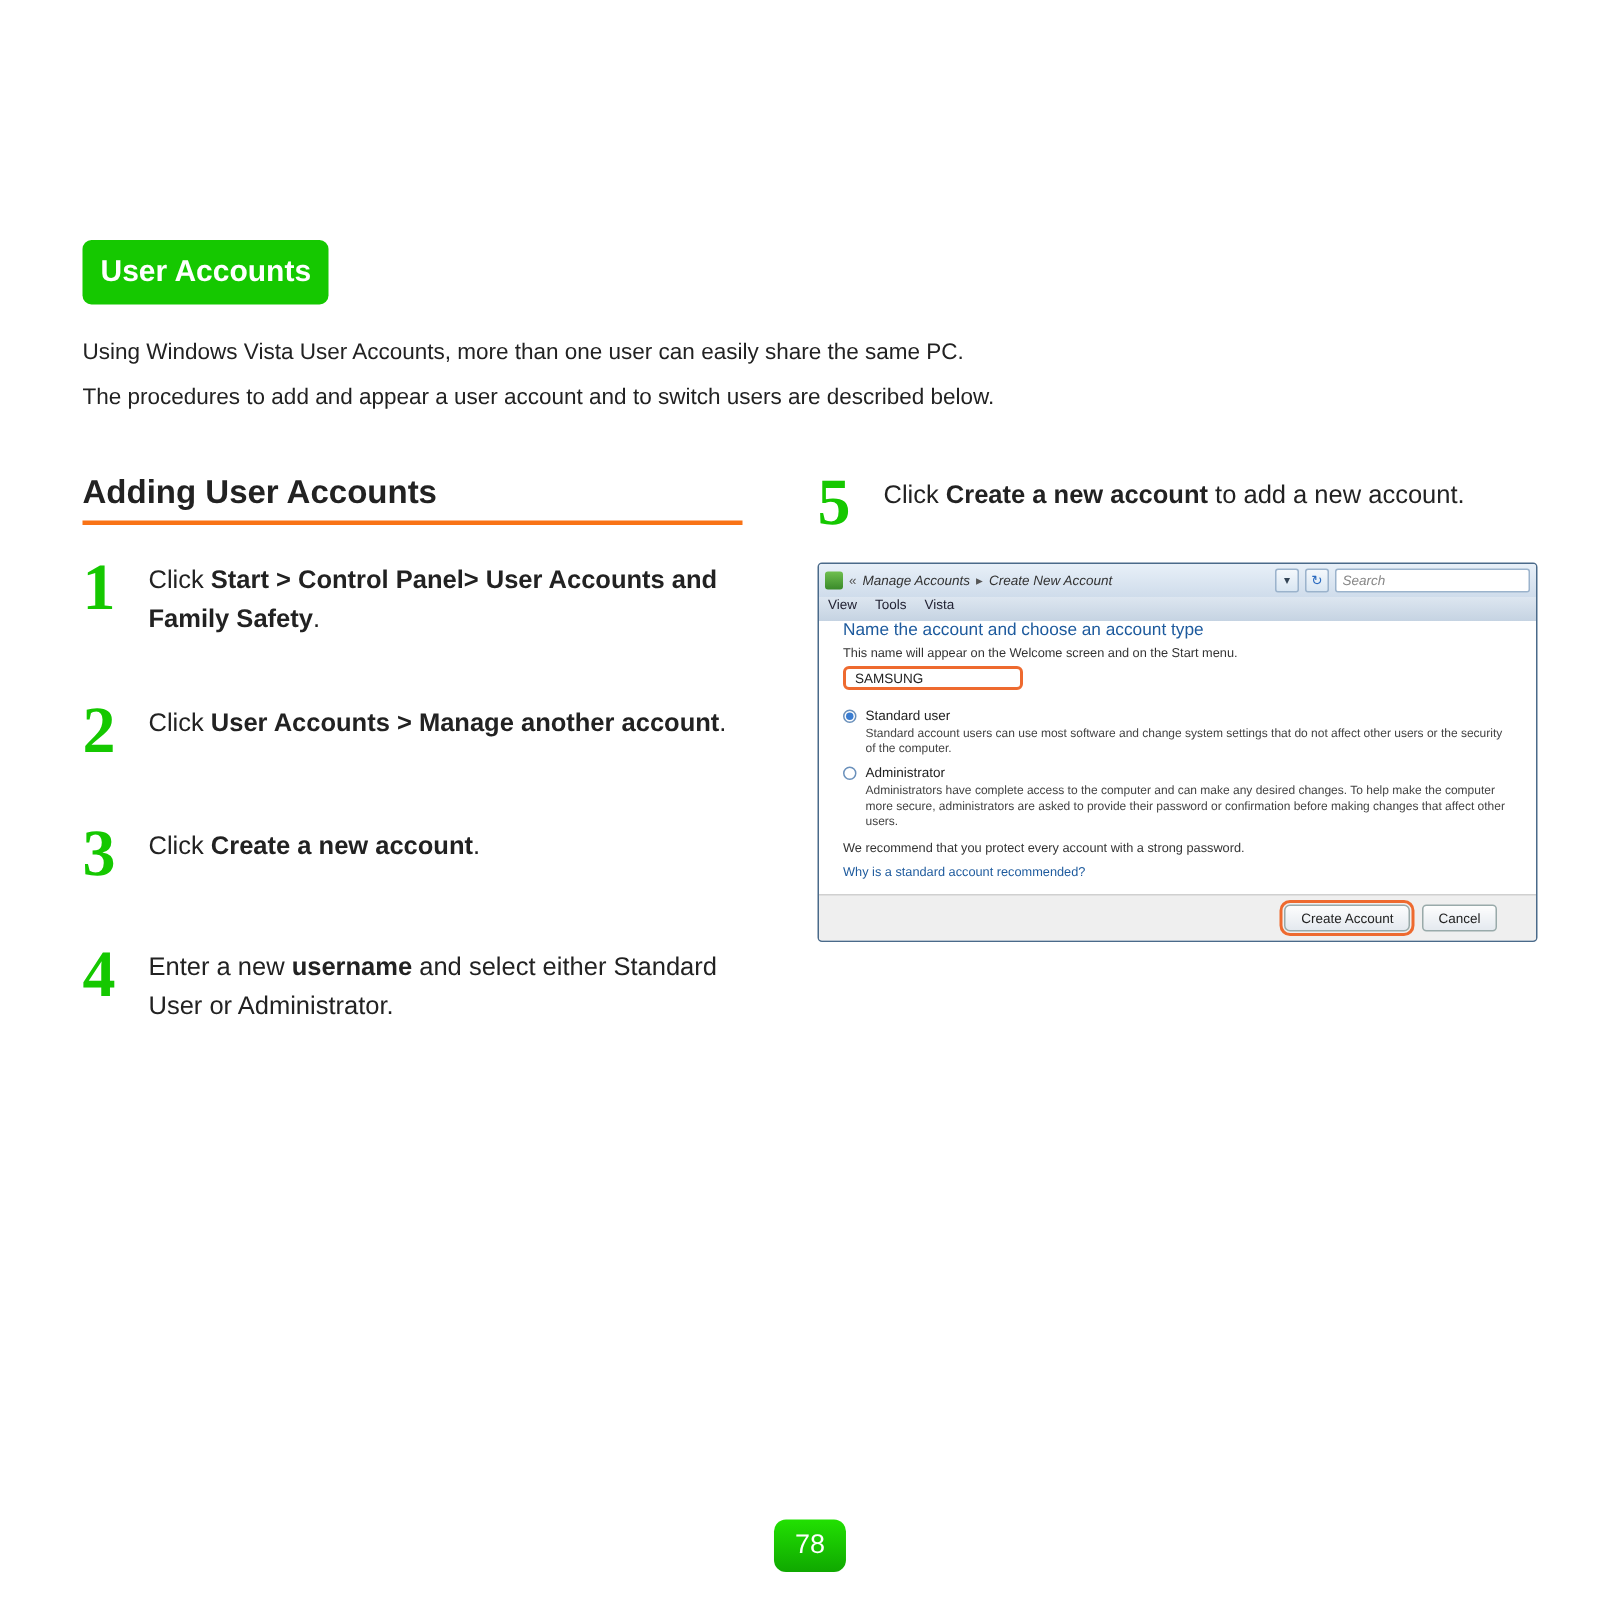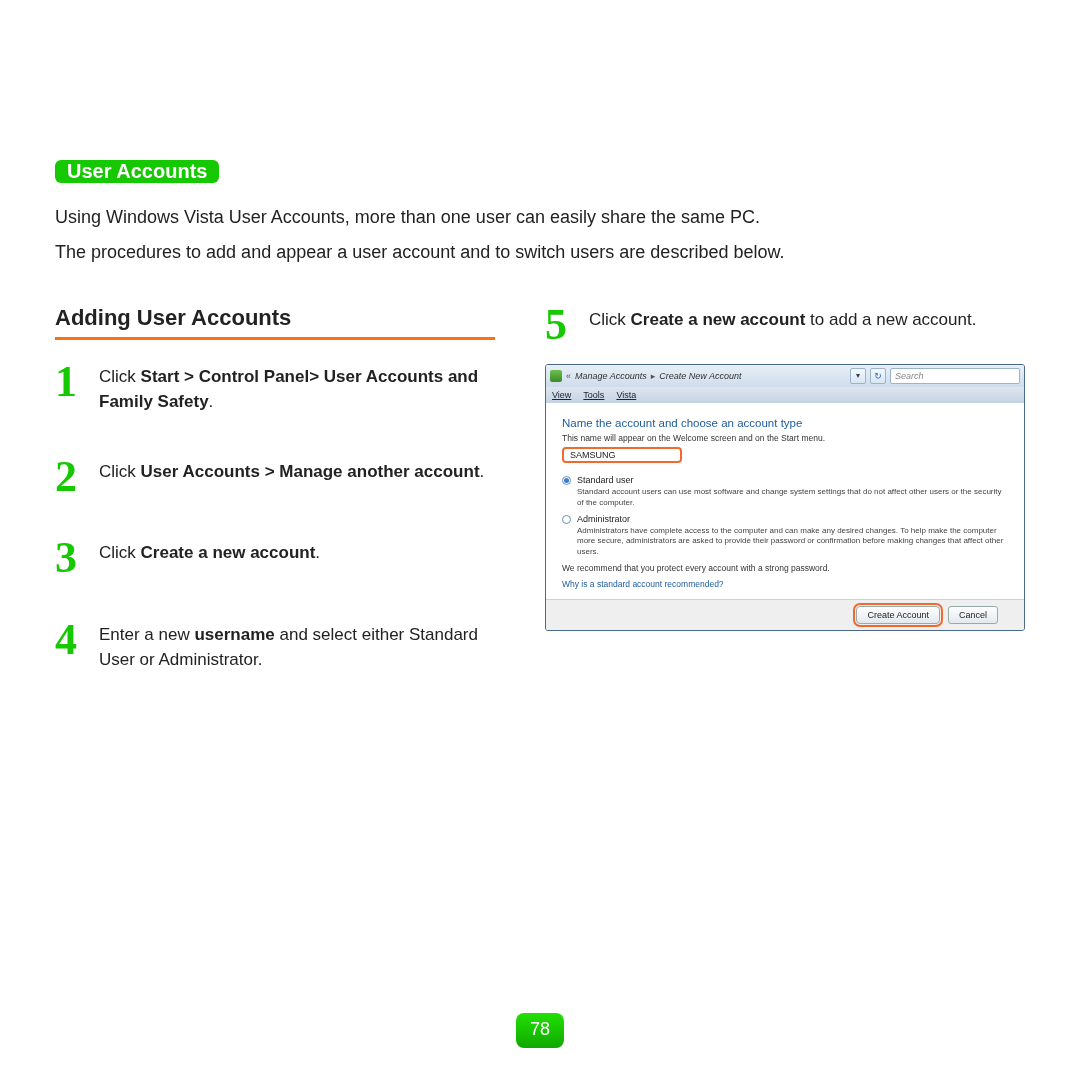--- a/index.html
+++ b/index.html
@@ -12,26 +12,26 @@
     position: relative;
     font-size: 16px;
     color: #222;
   }
   .section-badge {
     display: inline-block;
     background: #15c800;
     color: #fff;
     font-weight: bold;
     font-size: 20px;
-    padding: 0 12px;
+    padding: 10px 12px;
     border-radius: 6px;
     margin-bottom: 20px;
   }
   .intro p {
-    font-size: 18px;
+    font-size: 15px;
     line-height: 1.6;
     margin-bottom: 6px;
   }
   .columns {
     display: flex;
     gap: 50px;
     margin-top: 38px;
   }
   .col-left { width: 440px; }
   .col-right { width: 480px; }
@@ -122,25 +122,23 @@
     line-height: 14px;
   }
   .vista-menu {
     height: 16px;
     background: linear-gradient(#dde6f0,#c5d3e2);
     padding: 0 6px;
     font-size: 9px;
     color: #223;
     display: flex;
     gap: 12px;
-    align-items: center;
-    text-decoration: underline;
   }
   .vista-body {
-    padding: 14px 16px 10px 16px;
+    padding: 0 16px 10px 16px;
     min-height: 170px;
   }
   .vista-title {
     color: #1d5a9d;
     font-size: 11.5px;
     font-family: 'Segoe UI', Tahoma, sans-serif;
     margin-bottom: 4px;
   }
   .vista-sub {
     font-size: 8.5px;

